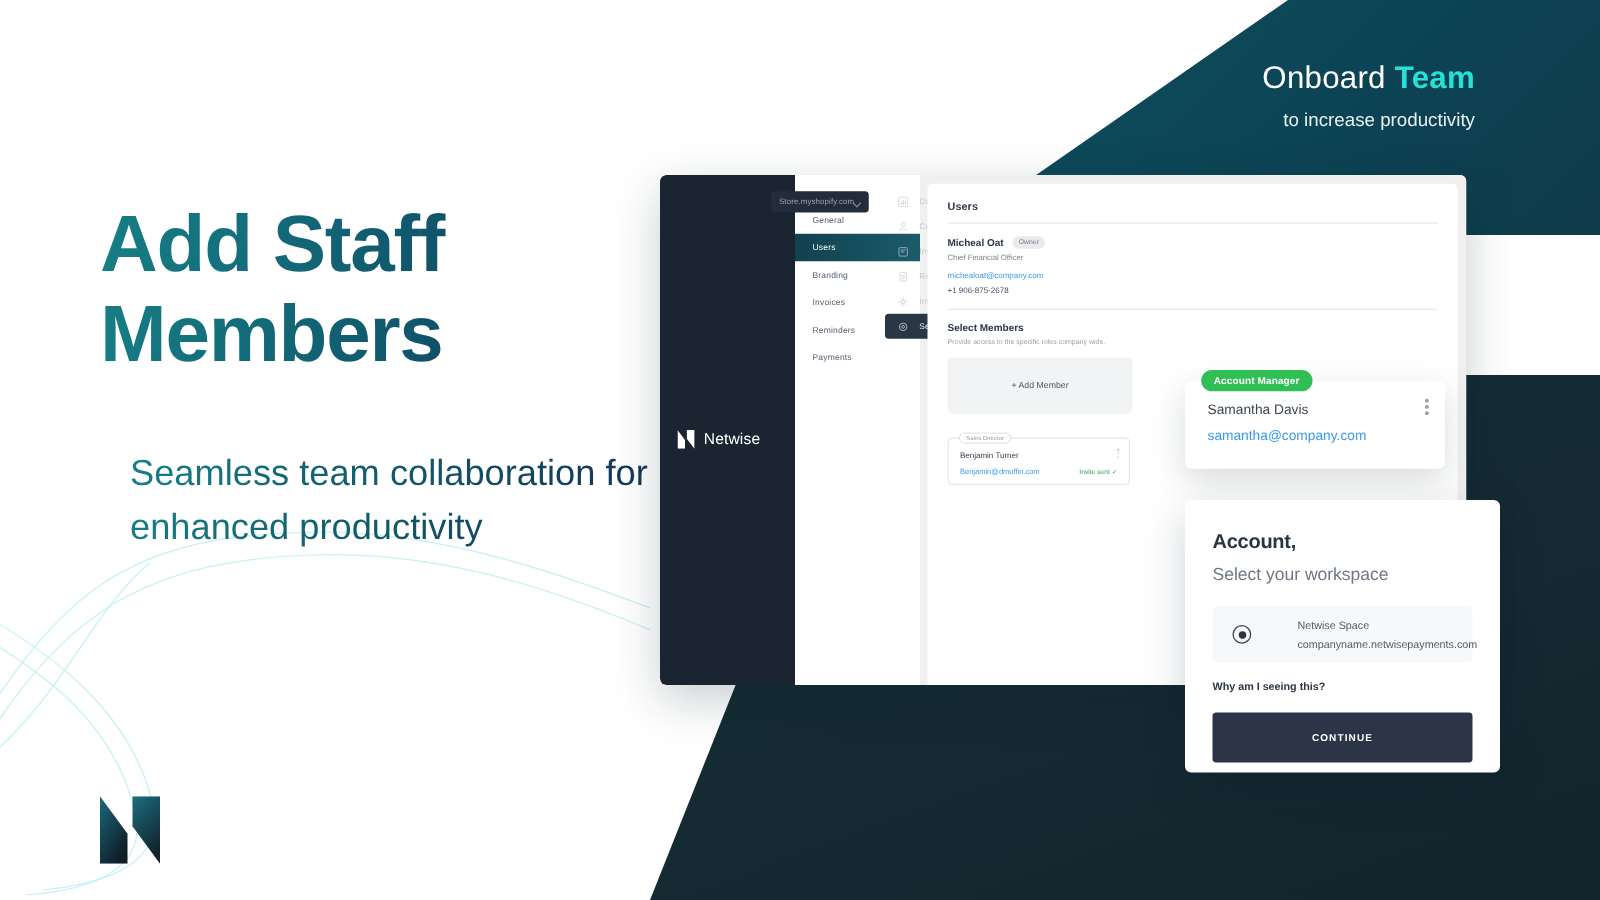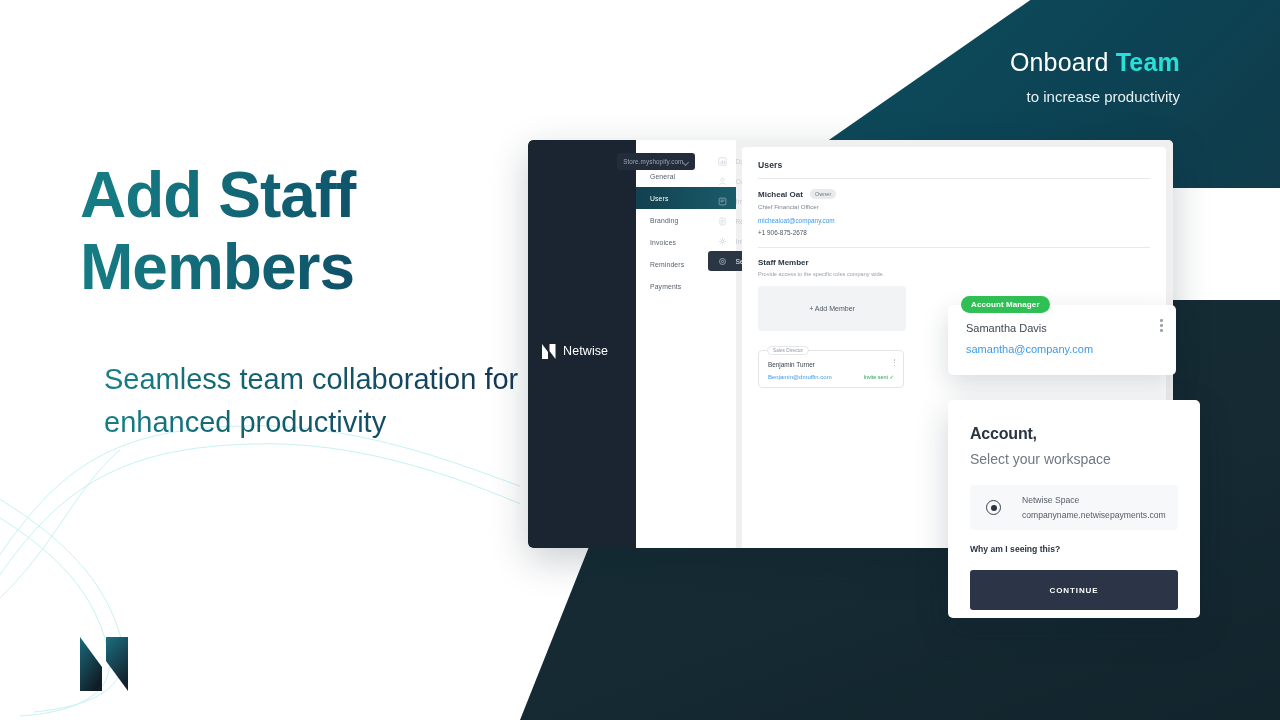--- a/index.html
+++ b/index.html
@@ -128,21 +128,21 @@
   }
   .mc-name{font-size:6.4px;color:#3b4350;}
   .mc-bottom{display:flex;align-items:center;justify-content:space-between;margin-top:6px;}
   .mc-mail{font-size:6px;color:#3b9ae8;}
   .mc-sent{font-size:5.4px;color:#27a355;}
   .kebab{position:absolute;top:8px;right:8px;display:flex;flex-direction:column;gap:1.4px;cursor:pointer;}
   .kebab i{width:1.5px;height:1.5px;border-radius:50%;background:#aeb4bd;display:block;}
 
   
   .samantha-card{
-    position:absolute;left:948px;top:305px;width:228px;height:70px;
+    position:absolute;left:948px;top:305px;width:208px;height:70px;
     background:#ffffff;border-radius:5px;box-shadow:0 9px 26px rgba(15,35,50,.17);
     padding:17px 18px 0 18px;box-sizing:border-box;
   }
   .pill-am{
     position:absolute;top:-9px;left:13px;background:#2fbf54;color:#fff;
     font-size:8px;font-weight:600;padding:4px 10px;border-radius:11px;letter-spacing:.1px;
   }
   .sam-name{font-size:11px;color:#3e4651;}
   .sam-mail{font-size:11px;color:#3b9ae8;margin-top:9px;}
   .kebab-lg{position:absolute;top:14px;right:13px;display:flex;flex-direction:column;gap:2.6px;cursor:pointer;}
@@ -151,21 +151,21 @@
   
   .welcome{
     position:absolute;left:948px;top:400px;width:252px;height:218px;
     background:#ffffff;border-radius:5px;box-shadow:0 12px 34px rgba(12,30,45,.2);
     padding:25px 22px 0 22px;box-sizing:border-box;
   }
   .w-title{font-size:16px;font-weight:700;color:#2a3442;letter-spacing:-.2px;}
   .w-sub{font-size:14px;color:#6f7884;margin-top:8px;}
   .ws-box{
     margin-top:18px;height:45px;background:#f7f8f9;border-radius:4px;
-    display:flex;align-items:center;padding:0 16px;box-sizing:border-box;cursor:pointer;
+    display:flex;align-items:center;padding:0 16px;box-sizing:border-box;cursor:pointer;gap:16px;
   }
   .radio{width:13px;height:13px;border-radius:50%;border:1.4px solid #39414e;
     display:flex;align-items:center;justify-content:center;flex:0 0 auto;}
   .radio i{width:6px;height:6px;border-radius:50%;background:#2b3440;display:block;}
   .ws-text{margin-left:21px;}
   .ws-name{font-size:8.6px;color:#545c68;}
   .ws-url{font-size:8.6px;color:#545c68;margin-top:5px;}
   .w-why{font-size:8.6px;font-weight:700;color:#2a3442;margin-top:14px;cursor:pointer;}
   .w-btn{
     margin-top:16px;height:40px;background:#2b3547;border-radius:3px;color:#fff;
@@ -327,21 +327,21 @@
         <div class="user-row">
           <span class="user-name">Micheal Oat</span>
           <span class="badge-owner">Owner</span>
         </div>
         <div class="user-role">Chief Financial Officer</div>
         <div class="user-mail">michealoat@company.com</div>
         <div class="user-phone">+1 906-875-2678</div>
 
         <div class="mc-rule2"></div>
 
-        <div class="sm-title">Staff Member</div>
+        <div class="sm-title">Select Members</div>
         <div class="sm-sub">Provide access to the specific roles company wide.</div>
 
         <div class="add-member">
           <span>+ Add Member</span>
         </div>
 
         <div class="member-card">
           <span class="role-chip">Sales Director</span>
           <div class="kebab">
               <i></i>

